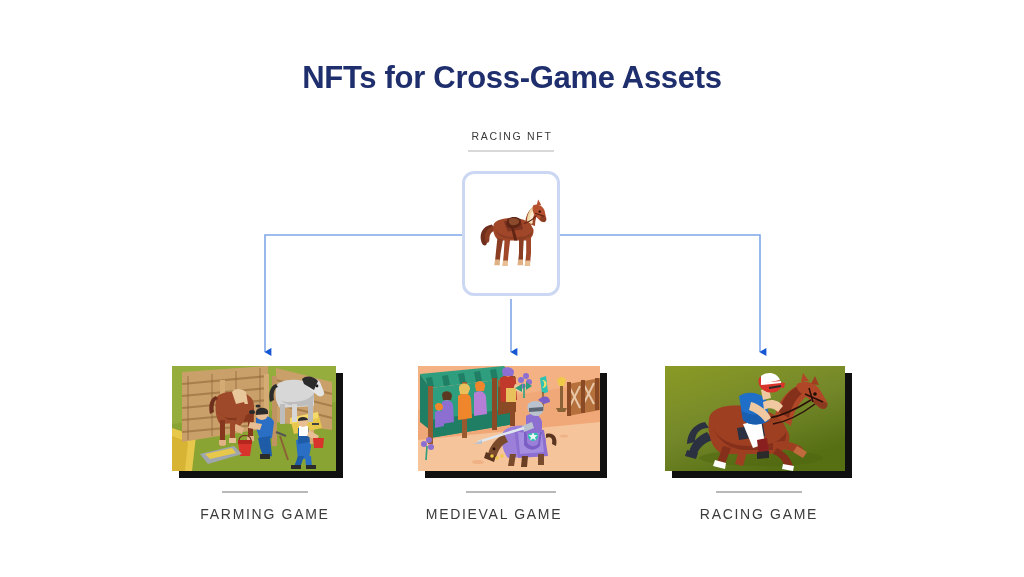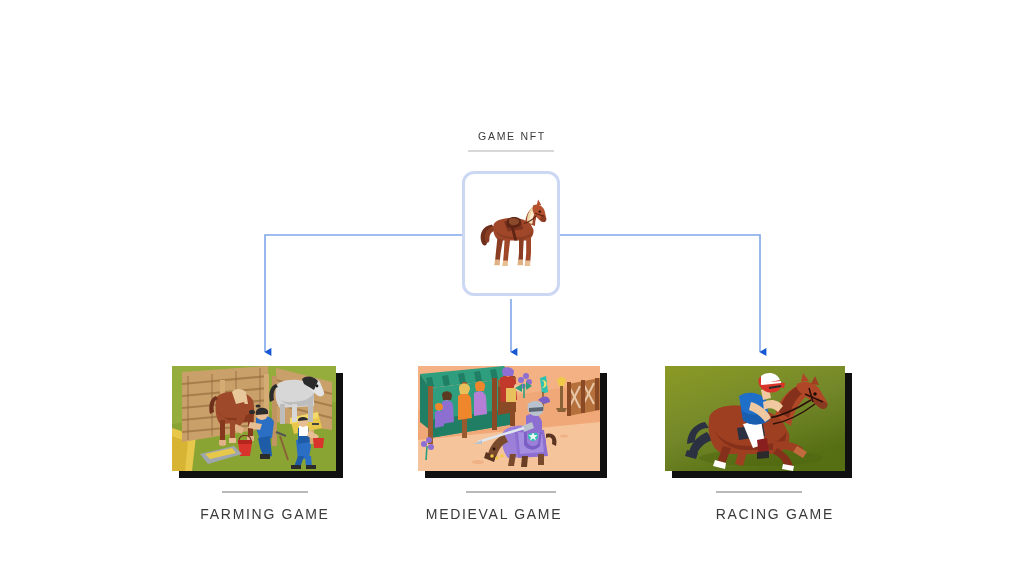--- a/index.html
+++ b/index.html
@@ -82,22 +82,23 @@
     letter-spacing: 1.7px;
     color: #3a3a3a;
     font-weight: 500;
   }
 </style>
 </head>
 <body>
 
 <div id="stage">
 
-
-  <div class="node-label" style="left:437px; top:130px; width:150px;">GAME NFT</div>
+  <div class="page-title">NFTs for Cross-Game Assets</div>
+
+  <div class="node-label" style="left:437px; top:130px; width:150px;">RACING NFT</div>
   <div class="label-rule" style="left:468px; top:150px; width:86px;"></div>
 
   <svg id="connectors" viewBox="0 0 1024 577">
     <defs>
       <marker id="arw" markerWidth="9" markerHeight="9" refX="4.5" refY="7.6" orient="auto" markerUnits="userSpaceOnUse">
         <path d="M0.4,1.2 L8.6,1.2 L4.5,8.2 Z" fill="#1658d3"></path>
       </marker>
     </defs>
 
     <path d="M462,235 L265,235 L265,352" fill="none" stroke="#7fa6e8" stroke-width="1.6" marker-end="url(#arw)"></path>
@@ -491,15 +492,15 @@
           <path d="M96,10 C102,5 112,6 115,14 L96,18 Z" fill="#ffffff"></path>
           <path d="M113,16 L120,17 L119,22 L112,21 Z" fill="#d9342b"></path>
           <path d="M96,18 L116,16" stroke="#ffffff" stroke-width="2.2"></path>
 
           <path d="M104,22 L116,20" stroke="#2b2b2b" stroke-width="1.8"></path>
         </g>
       </svg>
     </div>
   </div>
   <div class="label-rule" style="left:716px; top:491px; width:86px; background:#b9b9b9;"></div>
-  <div class="caption" style="left:684px; top:506px; width:150px;text-align:right;">RACING GAME</div>
+  <div class="caption" style="left:684px; top:506px; width:150px;">RACING GAME</div>
 
 </div>
 
 </body></html>

